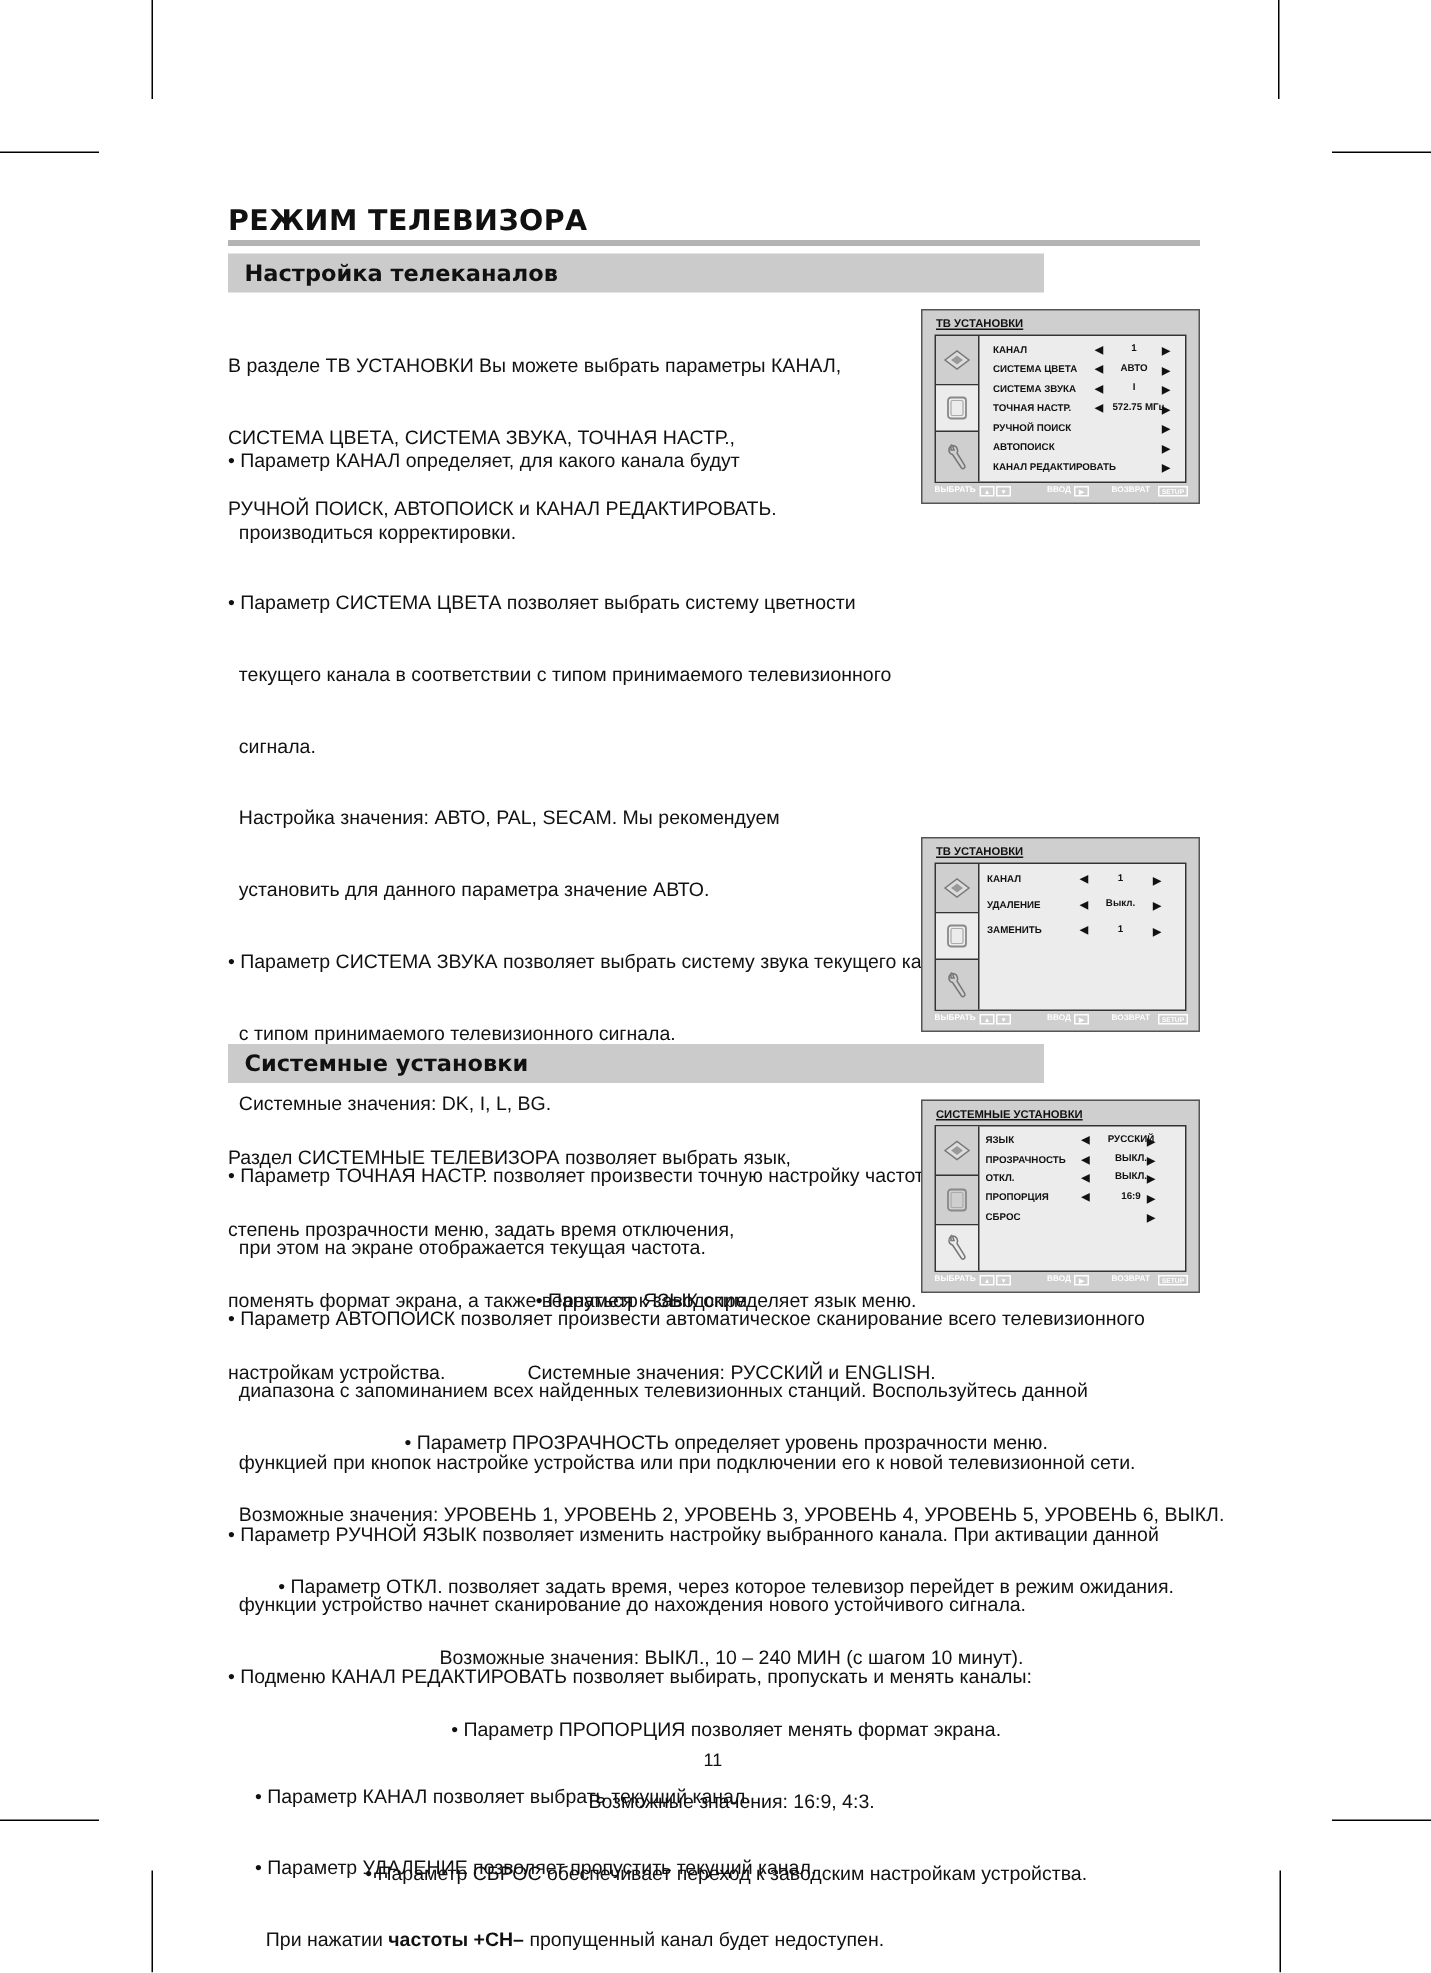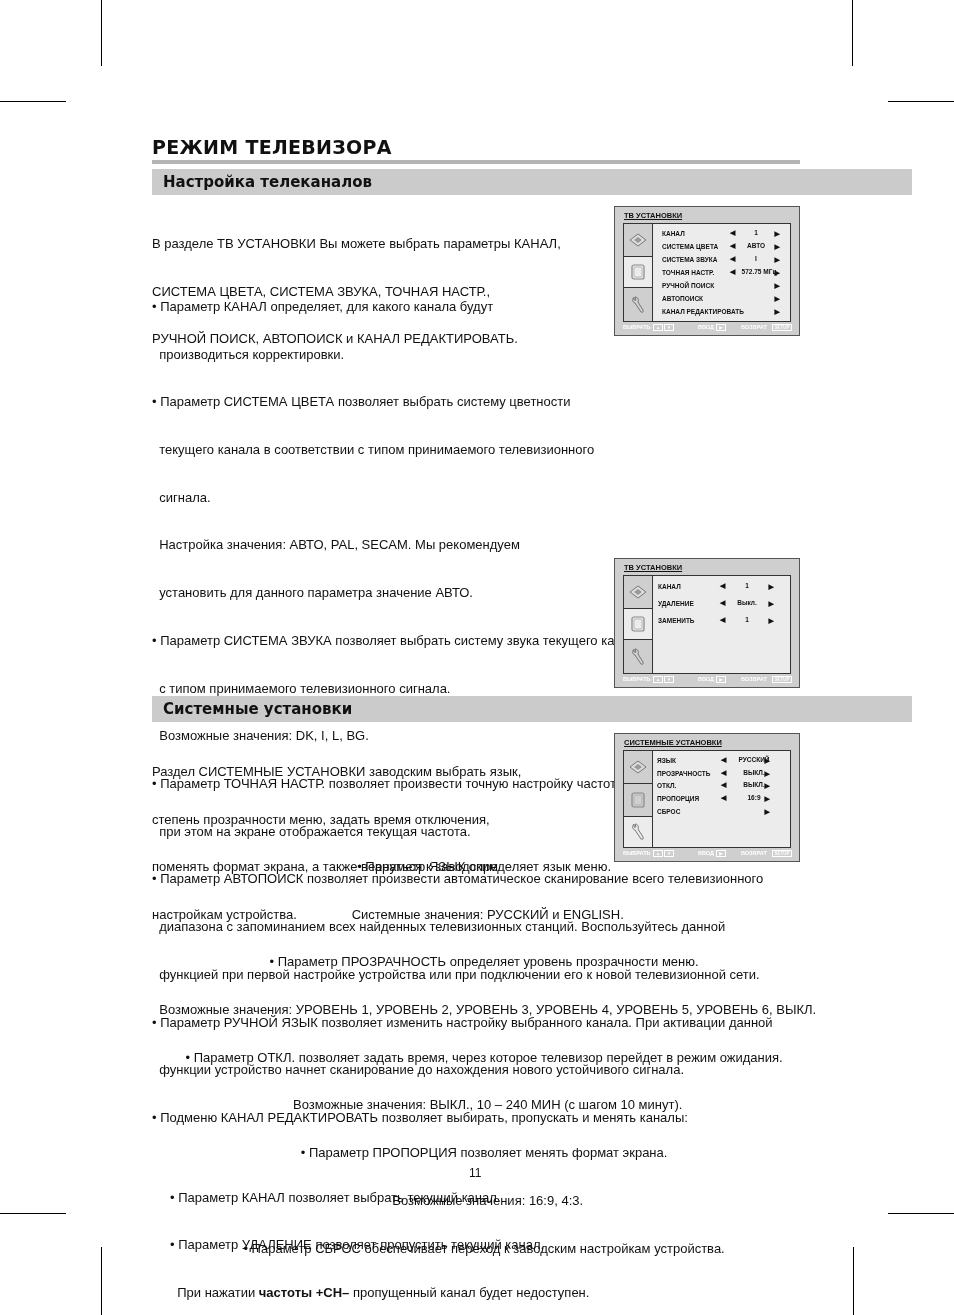--- a/index.html
+++ b/index.html
@@ -2,21 +2,21 @@
 <html><head>
 <meta charset="utf-8">
 <style>
   html, body { margin:0; padding:0; background:#ffffff; }
   body { width:954px; height:1315px; position:relative; overflow:hidden; font-family:"Liberation Sans", sans-serif; color:#111; }
   .crop { position:absolute; background:#000; }
   .h { height:1px; }
   .v { width:1px; }
   .title { position:absolute; left:152px; top:136px; font-size:19px; font-weight:bold; letter-spacing:0.3px; font-family:"DejaVu Sans", sans-serif; }
   .title-rule { position:absolute; left:152px; top:160px; width:648px; height:4px; background:#b4b4b4; }
-  .section-bar { position:absolute; left:152px; width:760px; height:26px; background:#cbcbcb; }
+  .section-bar { position:absolute; left:152px; width:544px; height:26px; background:#cbcbcb; }
   .section-bar span { position:absolute; left:11px; top:4px; font-size:15px; font-weight:bold; font-family:"DejaVu Sans", sans-serif; }
   .text { position:absolute; font-size:13px; line-height:15.9px; white-space:pre; }
   .ind { padding-left:9px; }
   .osd { position:absolute; width:186px; background:#cfcfcf; border:1px solid #555; box-sizing:border-box; }
   .osd-title { position:absolute; left:9px; top:4px; font-size:7.5px; font-weight:bold;text-decoration:underline; }
   .osd-inner { position:absolute; left:8px; top:16px; right:8px; background:#ececec; border:1px solid #333; }
   .osd-tabs { position:absolute; left:0; top:0; width:28px; bottom:0; border-right:1px solid #333; }
   .osd-tab { position:absolute; left:0; width:28px; height:36px; display:flex; align-items:center; justify-content:center; border-bottom:1px solid #333; box-sizing:border-box; }
   .osd-tab.dark { background:#cfcfcf; }
   .osd-tab.light { background:#ececec; }
@@ -58,26 +58,26 @@
 <div class="text" style="left:152px;top:267px;">
   <div>• Параметр КАНАЛ определяет, для какого канала будут</div>
   <div>  производиться корректировки.</div>
   <div>• Параметр СИСТЕМА ЦВЕТА позволяет выбрать систему цветности</div>
   <div>  текущего канала в соответствии с типом принимаемого телевизионного</div>
   <div>  сигнала.</div>
   <div>  Настройка значения: АВТО, PAL, SECAM. Мы рекомендуем</div>
   <div>  установить для данного параметра значение АВТО.</div>
   <div>• Параметр СИСТЕМА ЗВУКА позволяет выбрать систему звука текущего канала в соответствии</div>
   <div>  с типом принимаемого телевизионного сигнала.</div>
-  <div>  Возможные значения: DK, I, L, BG.</div>
+  <div>  Системные значения: DK, I, L, BG.</div>
   <div>• Параметр ТОЧНАЯ НАСТР. позволяет произвести точную настройку частоты выбранного канала,</div>
   <div>  при этом на экране отображается текущая частота.</div>
   <div>• Параметр АВТОПОИСК позволяет произвести автоматическое сканирование всего телевизионного</div>
   <div>  диапазона с запоминанием всех найденных телевизионных станций. Воспользуйтесь данной</div>
-  <div>  функцией при первой настройке устройства или при подключении его к новой телевизионной сети.</div>
+  <div>  функцией при кнопок настройке устройства или при подключении его к новой телевизионной сети.</div>
   <div>• Параметр РУЧНОЙ ЯЗЫК позволяет изменить настройку выбранного канала. При активации данной</div>
   <div>  функции устройство начнет сканирование до нахождения нового устойчивого сигнала.</div>
   <div>• Подменю КАНАЛ РЕДАКТИРОВАТЬ позволяет выбирать, пропускать и менять каналы:</div>
   <div class="ind">
     <div style="padding-left:9px">• Параметр КАНАЛ позволяет выбрать текущий канал.</div>
     <div style="padding-left:9px">• Параметр УДАЛЕНИЕ позволяет пропустить текущий канал.</div>
     <div style="padding-left:9px"><span>  При нажатии </span><b>частоты +CH–</b><span> пропущенный канал будет недоступен.</span></div>
     
     
   </div>
@@ -203,21 +203,21 @@
     <span style="left:118px">ВОЗВРАТ</span>
     <span class="key" style="left:149px;width:20px">SETUP</span>
   </div>
 </div>
 
 <div class="section-bar" style="top:696px;">
   <span>Системные установки</span>
 </div>
 
 <div class="text" style="left:152px;top:732px;">
-  <div>Раздел СИСТЕМНЫЕ УСТАНОВКИ заводским выбрать язык,</div>
+  <div>Раздел СИСТЕМНЫЕ ТЕЛЕВИЗОРА позволяет выбрать язык,</div>
   <div>степень прозрачности меню, задать время отключения,</div>
   <div>поменять формат экрана, а также вернуться к заводским</div>
   <div>настройкам устройства.</div>
 </div>
 
 <div class="text" style="left:152px;top:827px;text-align:center;">
   <div>• Параметр ЯЗЫК определяет язык меню.</div>
   <div>  Системные значения: РУССКИЙ и ENGLISH.</div>
   <div>• Параметр ПРОЗРАЧНОСТЬ определяет уровень прозрачности меню.</div>
   <div>  Возможные значения: УРОВЕНЬ 1, УРОВЕНЬ 2, УРОВЕНЬ 3, УРОВЕНЬ 4, УРОВЕНЬ 5, УРОВЕНЬ 6, ВЫКЛ.</div>

